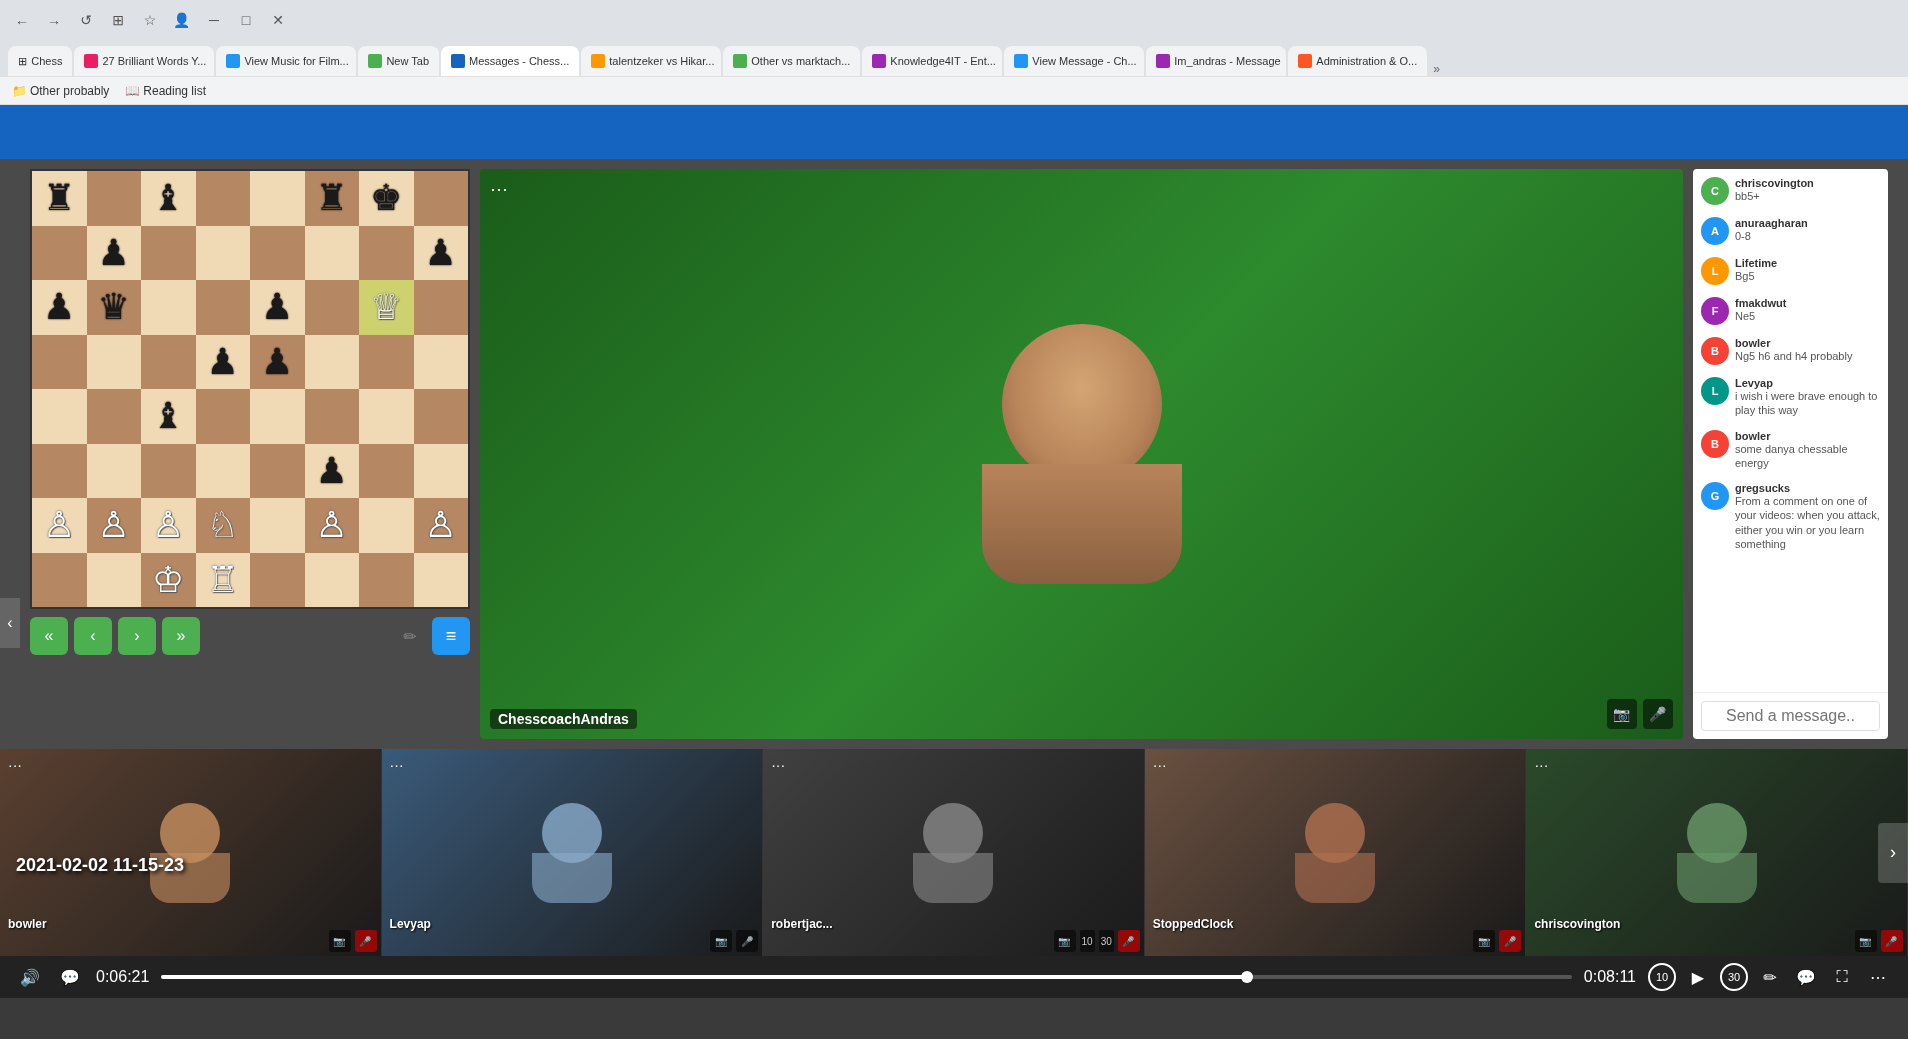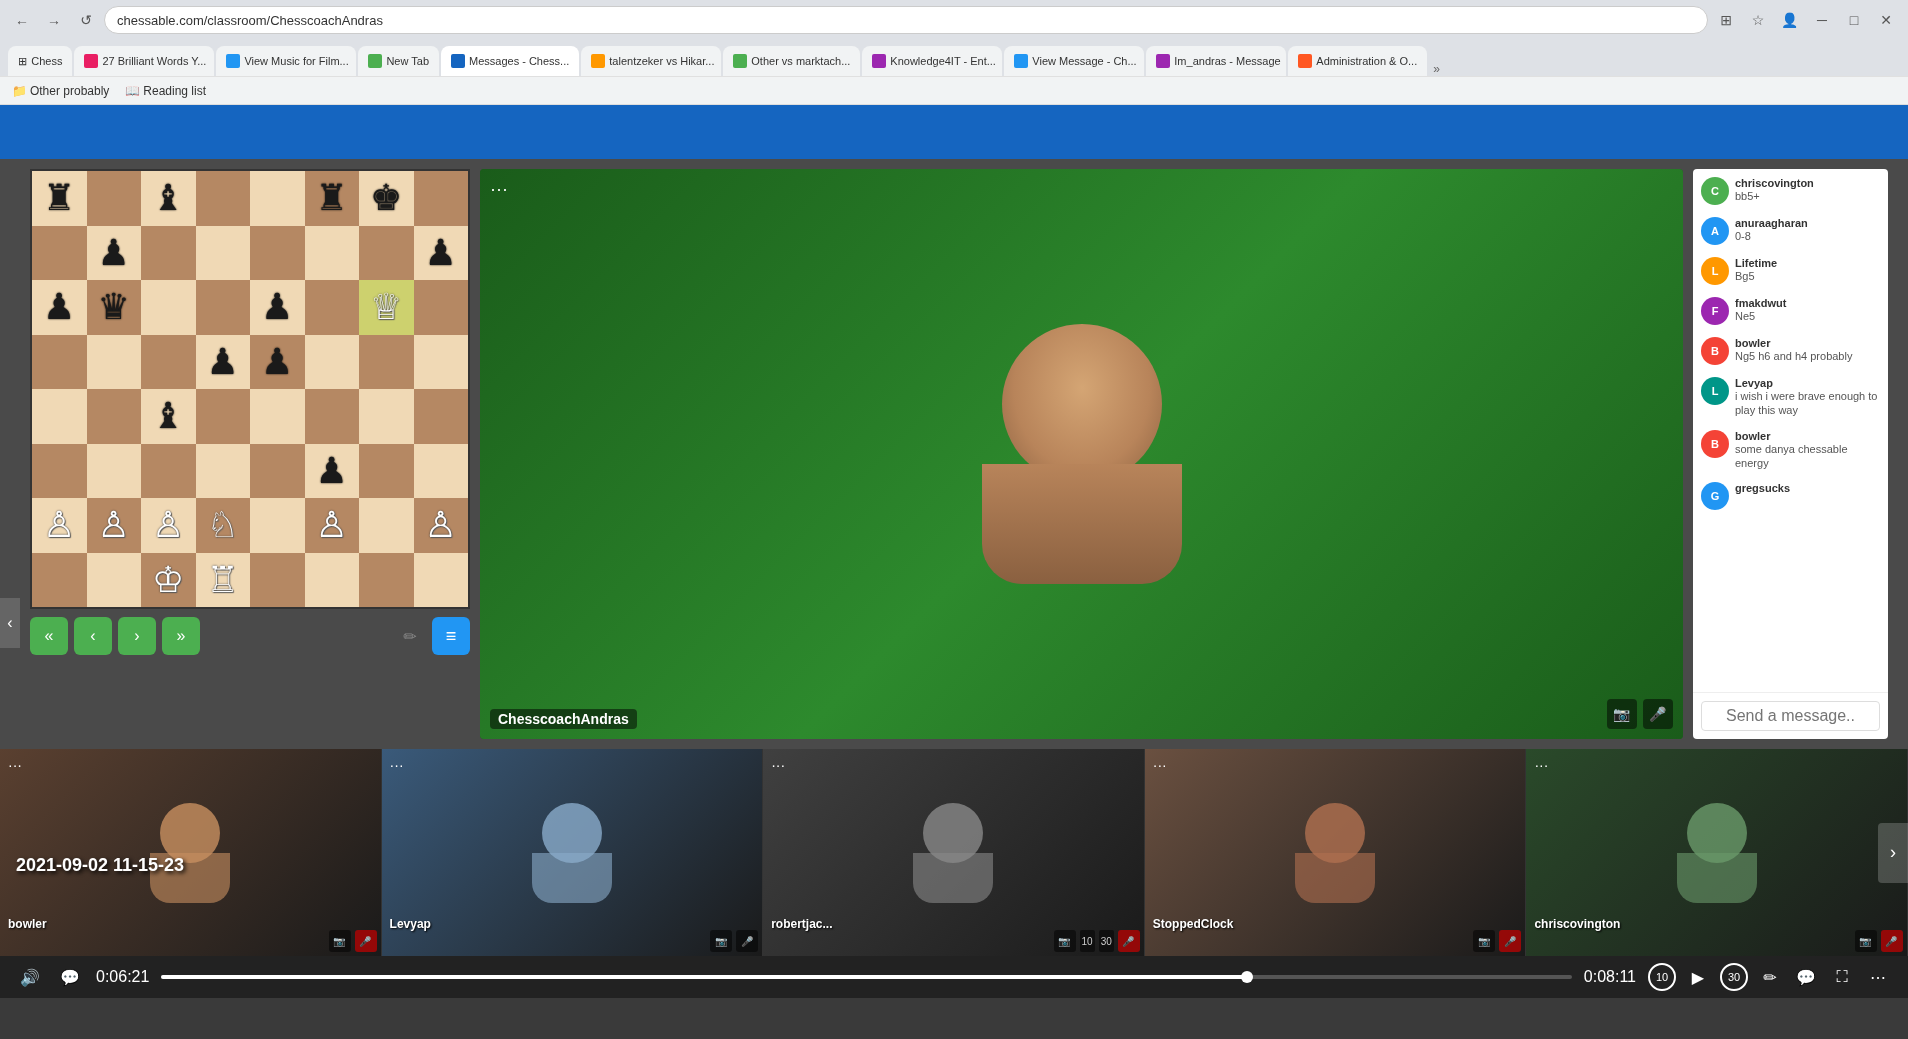--- a/index.html
+++ b/index.html
@@ -394,23 +394,20 @@
   </style>
 </head>
 <body>
 
 <div class="browser-chrome">
 
   <div class="browser-titlebar">
     <button class="nav-btn">←</button>
     <button class="nav-btn">→</button>
     <button class="nav-btn">↺</button>
-    <div class="address-bar">
-      <span>chessable.com/classroom/ChesscoachAndras</span>
-    </div>
     <button class="nav-btn">⊞</button>
     <button class="nav-btn">☆</button>
     <button class="nav-btn">👤</button>
     <button class="nav-btn">─</button>
     <button class="nav-btn">□</button>
     <button class="nav-btn">✕</button>
   </div>
 
   <div class="tabs-bar">
     <div class="tab">
@@ -671,32 +668,33 @@
       <div class="chat-avatar" style="background:#F44336;">B</div>
       <div class="chat-msg-content">
         <div class="chat-username">bowler</div>
         <div class="chat-text">some danya chessable energy</div>
       </div>
     </div>
           <div class="chat-message">
       <div class="chat-avatar" style="background:#2196F3;">G</div>
       <div class="chat-msg-content">
         <div class="chat-username">gregsucks</div>
+        <div class="chat-text">From a comment on one of your videos: when you attack, either you win or you learn something</div>
       </div>
     </div>
         </div>
       <div class="chat-input-area">
         <input class="chat-input" type="text" placeholder="Send a message..." style="">
       </div>
     </div>
 
   </div>
 
   <div class="timestamp-overlay">
-    <span>2021-09-02 11-15-23</span>
+    <span>2021-02-02 11-15-23</span>
   </div>
 
   <div class="bottom-section" id="participants-section">
 
     <div class="participant-card" style="background: linear-gradient(135deg, rgb(90, 64, 48) 0%, rgb(26, 26, 26) 100%);">
       <div class="face-placeholder">
         <div style="text-align:center;">
           <div style="width:60px;height:60px;border-radius:50%;background:#c89060;margin:0 auto;opacity:0.8;"></div>
           <div style="width:80px;height:50px;background:#c89060;margin:0 auto;border-radius:0 0 20px 20px;margin-top:-10px;opacity:0.6;"></div>
         </div>

